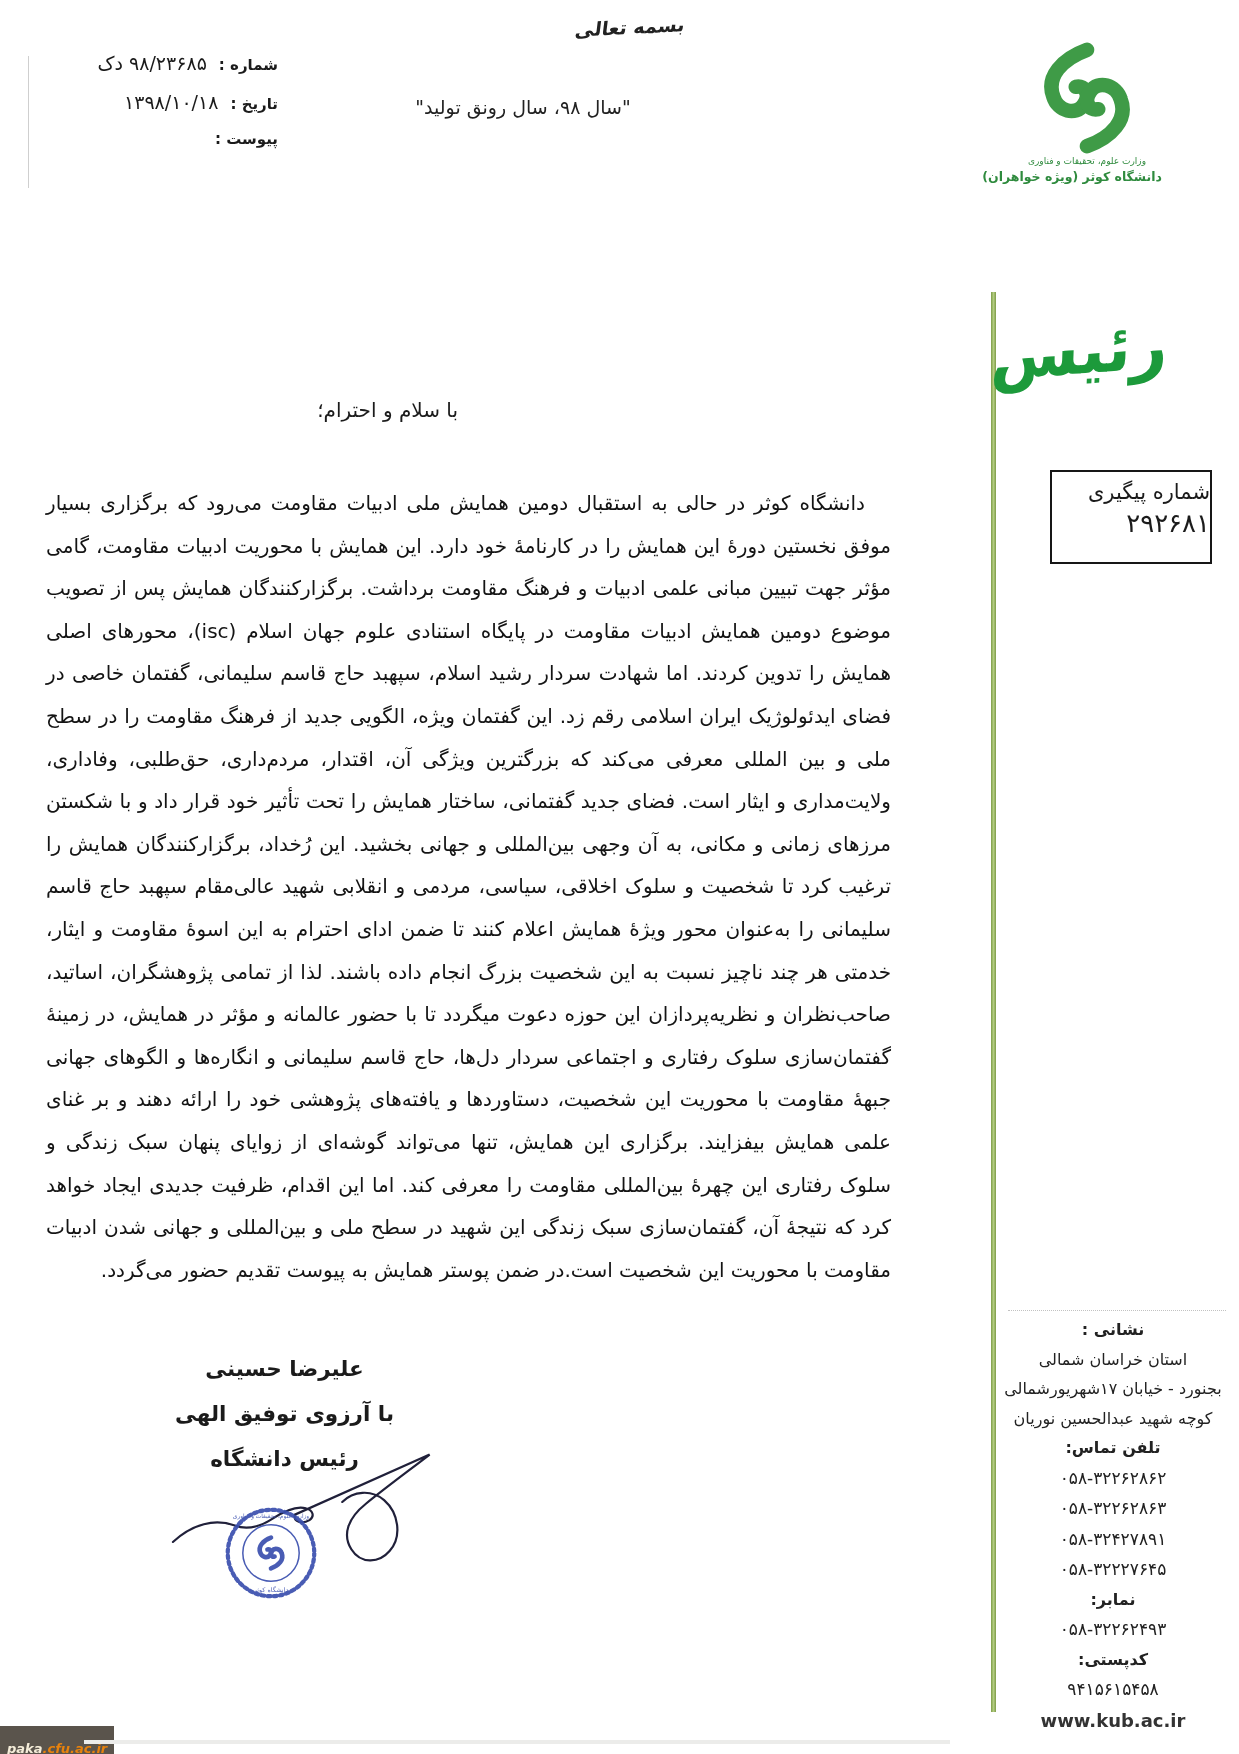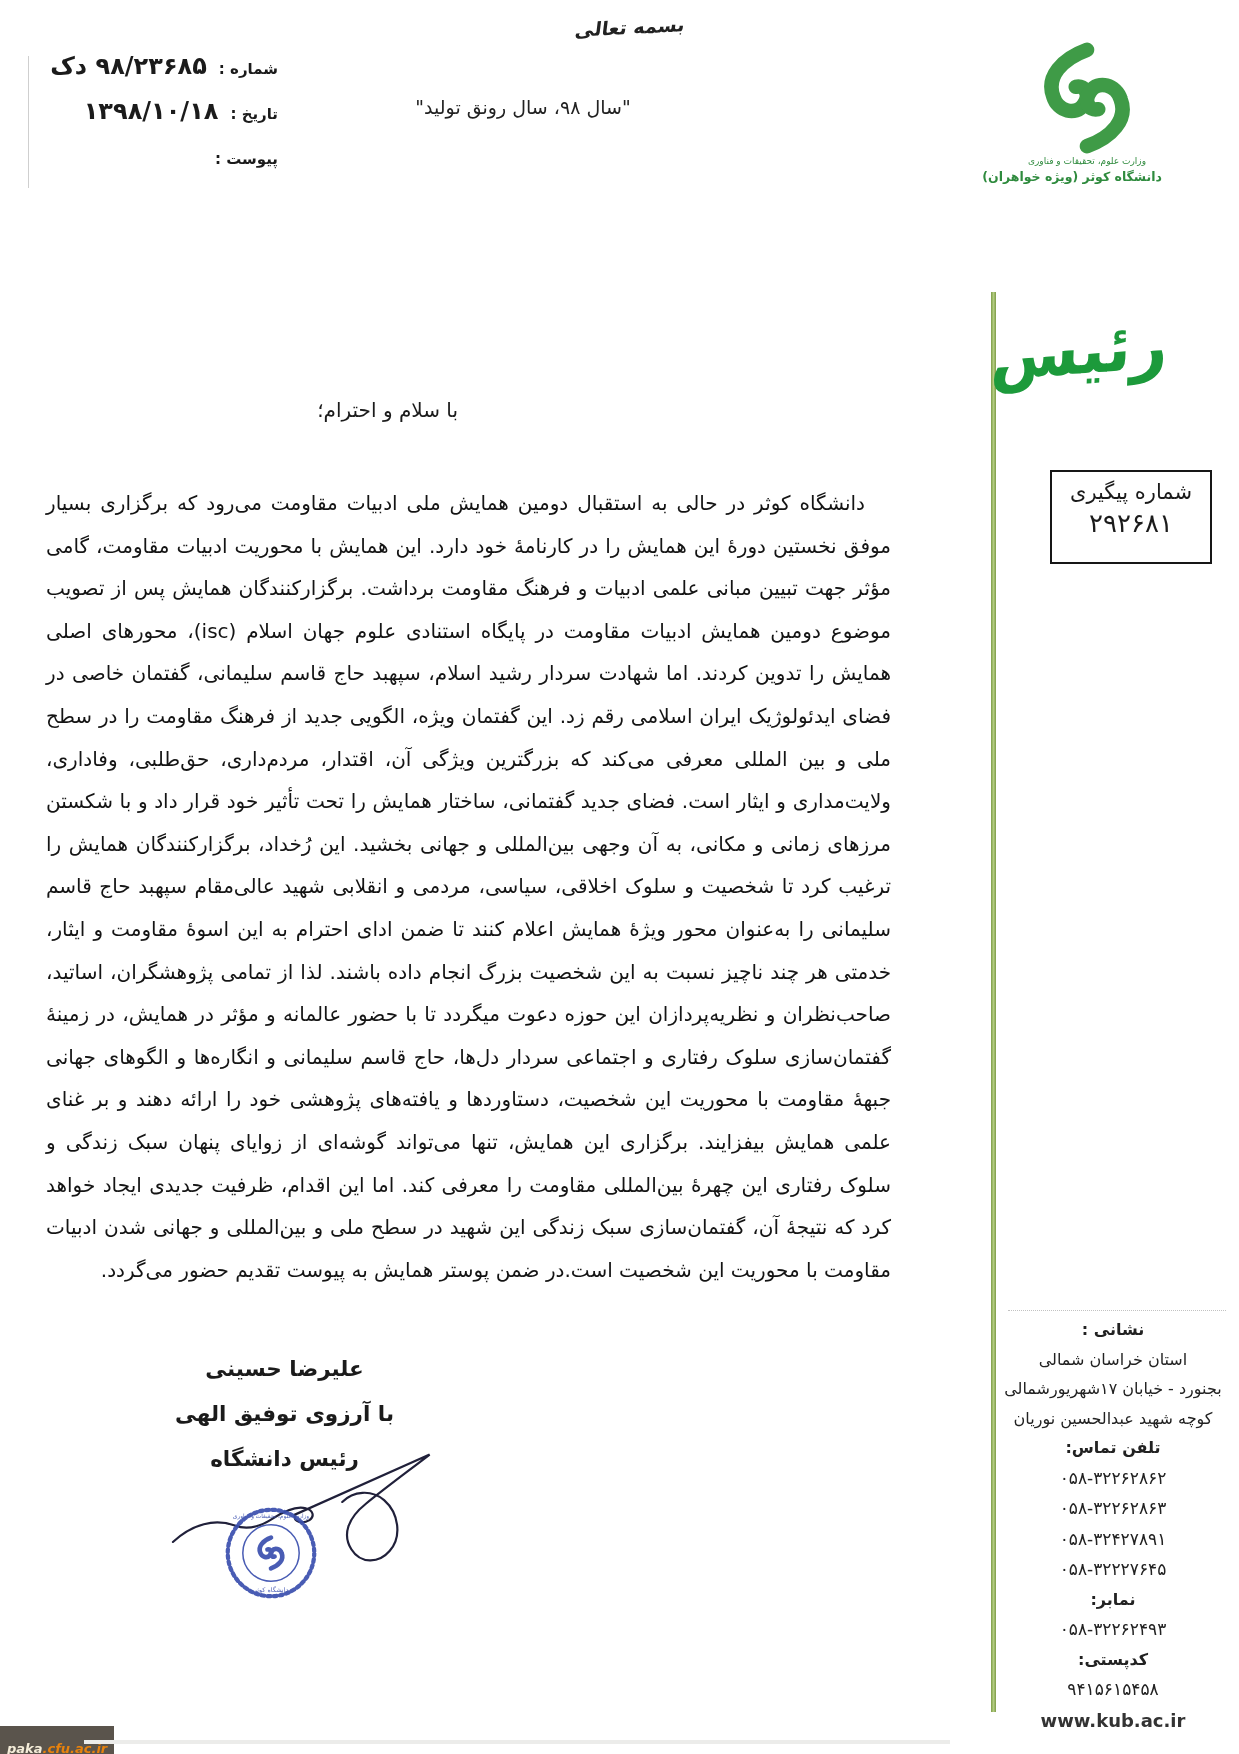--- a/index.html
+++ b/index.html
@@ -9,36 +9,36 @@
     overflow:hidden;
   }
   .abs{position:absolute;}
   
   .bismillah{left:545px;top:16px;width:170px;text-align:center;font-size:19px;font-weight:bold;
     transform:skewX(-10deg) rotate(-3deg);direction:rtl;color:#222;}
   .slogan{left:408px;top:96px;width:230px;text-align:center;font-size:19px;direction:rtl;color:#222;}
   
   .meta{left:28px;top:52px;width:250px;direction:rtl;}
   .meta-row{display:flex;direction:rtl;align-items:baseline;gap:12px;margin-bottom:17px;}
-  .meta-label{font-size:15px;font-weight:bold;white-space:nowrap;margin-top:8px;}
-  .meta-value{font-size:24px;white-space:nowrap;font-weight:bold;}
+  .meta-label{font-size:15px;font-weight:bold;white-space:nowrap;}
+  .meta-value{font-size:19px;white-space:nowrap;}
   .meta-rule{left:28px;top:56px;width:1px;height:132px;background:#cfcfcf;}
   
   .logo-block{left:1012px;top:42px;width:150px;text-align:center;direction:rtl;}
   .logo-block svg{display:block;margin:0 auto;}
   .logo-ministry{font-size:9px;color:#2f8b3e;margin-top:2px;white-space:nowrap;}
   .logo-university{font-size:12.5px;color:#2f8b3e;font-weight:bold;margin-top:3px;white-space:nowrap;}
   
   .vrule{left:991px;top:292px;width:5px;height:1420px;
     background:linear-gradient(to right,#7e9c48,#b2cc80,#7e9c48);}
   
   .rais{left:998px;top:300px;width:170px;text-align:center;font-size:64px;font-weight:bold;
     color:#1c9a3b;direction:rtl;transform:rotate(-4deg) skewX(-6deg);line-height:1.6;}
   .tracking-box{left:1050px;top:470px;width:158px;height:90px;border:2px solid #161616;
-    text-align:center;direction:rtl;background:#fff;}
+    direction:rtl;background:#fff;}
   .tracking-label{font-size:21px;margin-top:8px;}
   .tracking-value{font-size:26px;letter-spacing:3px;margin-top:4px;}
   
   .recipient{left:58px;top:250px;width:832px;direction:rtl;text-align:right;
     font-size:23.5px;font-weight:bold;line-height:58px;}
   .salutation{left:58px;top:398px;width:400px;direction:rtl;text-align:right;font-size:20px;}
   .body-text{left:46px;top:462px;width:845px;direction:rtl;text-align:justify;
     font-size:20px;line-height:42.6px;text-indent:26px;color:#141414;}
   
   .signoff{left:162px;top:1346px;width:245px;text-align:center;direction:rtl;

